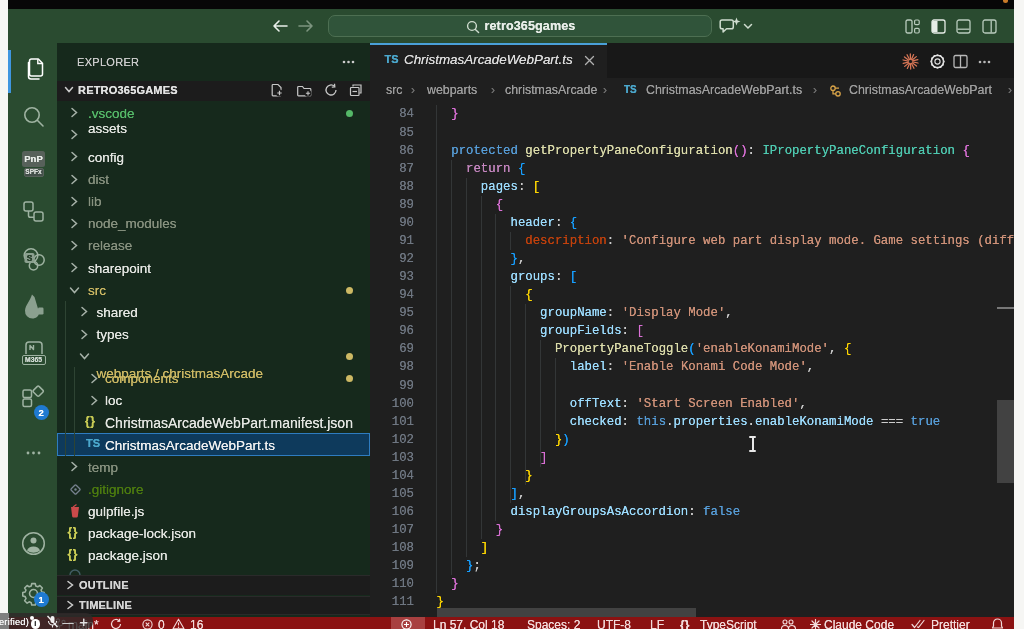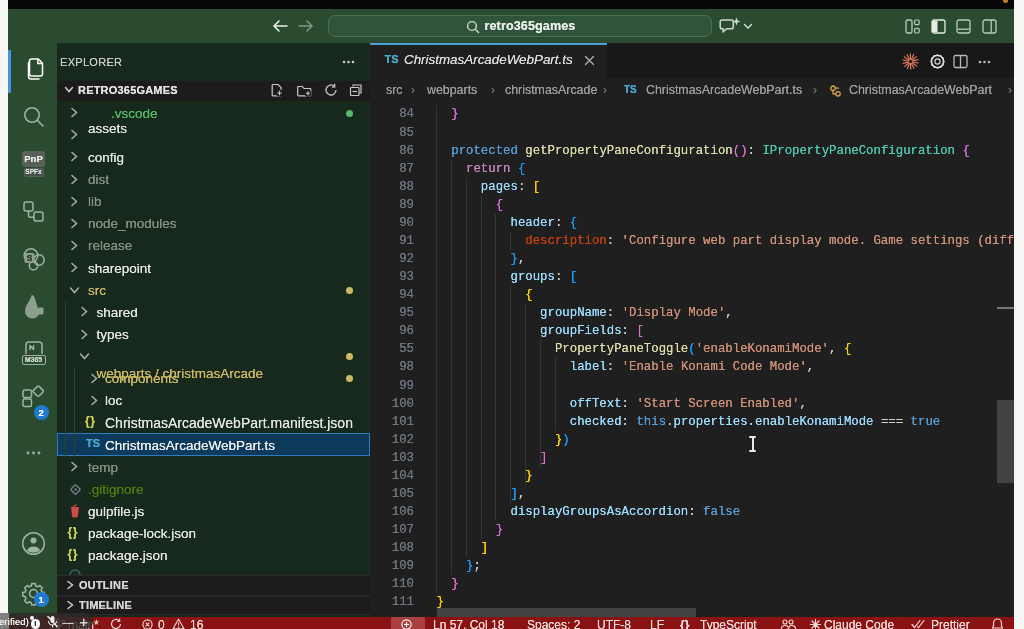--- a/index.html
+++ b/index.html
@@ -100,21 +100,21 @@
 <svg class="a" style="left:21px;top:531px" width="25" height="25" viewBox="0 0 25 25">
     <circle cx="12.5" cy="12.5" r="10.8" stroke="#9fb3a2" stroke-width="1.5" fill="none"></circle>
     <circle cx="12.5" cy="9.5" r="3" fill="#9fb3a2"></circle>
     <path d="M6 19.5 a6.8 5.5 0 0 1 13 0 a10.8 10.8 0 0 1 -13 0 z" fill="#9fb3a2"></path>
   </svg>
 <svg class="a" style="left:21px;top:581px" width="25" height="25" viewBox="0 0 24 24">
     <path fill="none" stroke="#9fb3a2" stroke-width="1.5" stroke-linejoin="round" d="M12 8.2 a3.8 3.8 0 1 0 0 7.6 a3.8 3.8 0 0 0 0 -7.6 z M10.3 2.5 h3.4 l0.5 2.3 1.9 0.8 2 -1.3 2.4 2.4 -1.3 2 0.8 1.9 2.3 0.5 v3.4 l-2.3 0.5 -0.8 1.9 1.3 2 -2.4 2.4 -2 -1.3 -1.9 0.8 -0.5 2.3 h-3.4 l-0.5 -2.3 -1.9 -0.8 -2 1.3 -2.4 -2.4 1.3 -2 -0.8 -1.9 -2.3 -0.5 v-3.4 l2.3 -0.5 0.8 -1.9 -1.3 -2 2.4 -2.4 2 1.3 1.9 -0.8 z"></path>
   </svg>
 <div class="a" style="left:33.5px;top:591.5px;width:15.5px;height:15.5px;background:#1f7ad1;border-radius:50%;"></div>
 <div class="a" style="left:33.5px;top:593.6px;font-size:9.5px;color:#fff;white-space:pre;font-weight:bold;width:15.5px;text-align:center;">1</div>
-<div class="a" style="left:60px;top:56px;font-size:11px;color:#cccccc;white-space:pre;letter-spacing:0.3px;text-align:center;">EXPLORER</div>
+<div class="a" style="left:77px;top:56px;font-size:11px;color:#cccccc;white-space:pre;letter-spacing:0.3px;text-align:center;">EXPLORER</div>
 <svg class="a" style="left:342px;top:60px" width="13" height="4" viewBox="0 0 13 4">
     <circle cx="2" cy="2" r="1.3" fill="#cccccc"></circle>
     <circle cx="6.5" cy="2" r="1.3" fill="#cccccc"></circle>
     <circle cx="11" cy="2" r="1.3" fill="#cccccc"></circle>
   </svg>
 <div class="a" style="left:57px;top:80.5px;width:313px;height:20px;background:#1c1c1c;"></div>
 <svg class="a" style="left:64px;top:86px" width="10" height="8" viewBox="0 0 10 8">
     <path d="M1.5 1.5 L5 5.5 L8.5 1.5" stroke="#cccccc" stroke-width="1.5" fill="none" stroke-linecap="round"></path>
   </svg>
 <div class="a" style="left:78px;top:84px;font-size:11px;color:#e2e2e2;white-space:pre;font-weight:bold;letter-spacing:0.2px;">RETRO365GAMES</div>
@@ -136,21 +136,21 @@
     <path d="M4 3.5 V2 h8 v8 h-1.6" stroke="#c8c8c8" stroke-width="1.2" fill="none"></path>
     <rect x="1.5" y="4.5" width="8.5" height="8" rx="0.8" stroke="#c8c8c8" stroke-width="1.2" fill="none"></rect>
     <path d="M3.5 8.5 h4.5" stroke="#c8c8c8" stroke-width="1.2"></path>
   </svg>
 <div class="a" style="left:57px;top:433.2px;width:313px;height:23.1px;background:#0e3a5c;border:1px solid #2e7cc0;"></div>
 <div class="a" style="left:64.5px;top:300.9px;width:1px;height:155px;background:#2e4433;"></div>
 <div class="a" style="left:73.5px;top:367.3px;width:1px;height:88.6px;background:#2e4433;"></div>
 <svg class="a" style="left:70px;top:107.2px" width="8" height="11" viewBox="0 0 8 11">
     <path d="M2 1.5 L6.5 5.5 L2 9.5" stroke="#a7b2a9" stroke-width="1.5" fill="none" stroke-linecap="round"></path>
   </svg>
-<div class="a" style="left:88px;top:105.5px;font-size:13.5px;color:#55b868;white-space:pre;margin-left:23px;">.vscode</div>
+<div class="a" style="left:88px;top:105.5px;font-size:13.5px;color:#55b868;white-space:pre;">.vscode</div>
 <div class="a" style="left:345.5px;top:109.5px;width:7px;height:7px;background:#55b868;border-radius:50%;"></div>
 <svg class="a" style="left:70px;top:129.3px" width="8" height="11" viewBox="0 0 8 11">
     <path d="M2 1.5 L6.5 5.5 L2 9.5" stroke="#a7b2a9" stroke-width="1.5" fill="none" stroke-linecap="round"></path>
   </svg>
 <div class="a" style="left:88px;top:121px;font-size:13.5px;color:#e4e6e2;white-space:pre;">assets</div>
 <svg class="a" style="left:70px;top:151.4px" width="8" height="11" viewBox="0 0 8 11">
     <path d="M2 1.5 L6.5 5.5 L2 9.5" stroke="#a7b2a9" stroke-width="1.5" fill="none" stroke-linecap="round"></path>
   </svg>
 <div class="a" style="left:88px;top:149.8px;font-size:13.5px;color:#e4e6e2;white-space:pre;">config</div>
 <svg class="a" style="left:70px;top:173.6px" width="8" height="11" viewBox="0 0 8 11">
@@ -319,21 +319,21 @@
 <div class="a mono" style="left:0px;top:150px;width:44px;text-align:right;font-size:12.35px;line-height:18.1px;color:#6e7681;">92</div>
 <div class="a mono" style="left:66.4px;top:150px;font-size:12.35px;line-height:18.1px;white-space:pre;">          <span style="color:#179fff;">}</span><span style="color:#cccccc;">,</span></div>
 <div class="a mono" style="left:0px;top:168px;width:44px;text-align:right;font-size:12.35px;line-height:18.1px;color:#6e7681;">93</div>
 <div class="a mono" style="left:66.4px;top:168px;font-size:12.35px;line-height:18.1px;white-space:pre;">          <span style="color:#9cdcfe;">groups</span><span style="color:#cccccc;">:</span> <span style="color:#179fff;">[</span></div>
 <div class="a mono" style="left:0px;top:186.1px;width:44px;text-align:right;font-size:12.35px;line-height:18.1px;color:#6e7681;">94</div>
 <div class="a mono" style="left:66.4px;top:186.1px;font-size:12.35px;line-height:18.1px;white-space:pre;">            <span style="color:#ffd700;">{</span></div>
 <div class="a mono" style="left:0px;top:204.2px;width:44px;text-align:right;font-size:12.35px;line-height:18.1px;color:#6e7681;">95</div>
 <div class="a mono" style="left:66.4px;top:204.2px;font-size:12.35px;line-height:18.1px;white-space:pre;">              <span style="color:#9cdcfe;">groupName</span><span style="color:#cccccc;">:</span> <span style="color:#ce9178;">'Display Mode'</span><span style="color:#cccccc;">,</span></div>
 <div class="a mono" style="left:0px;top:222.2px;width:44px;text-align:right;font-size:12.35px;line-height:18.1px;color:#6e7681;">96</div>
 <div class="a mono" style="left:66.4px;top:222.2px;font-size:12.35px;line-height:18.1px;white-space:pre;">              <span style="color:#9cdcfe;">groupFields</span><span style="color:#cccccc;">:</span> <span style="color:#da70d6;">[</span></div>
-<div class="a mono" style="left:0px;top:240.3px;width:44px;text-align:right;font-size:12.35px;line-height:18.1px;color:#6e7681;">55</div>
+<div class="a mono" style="left:0px;top:240.3px;width:44px;text-align:right;font-size:12.35px;line-height:18.1px;color:#6e7681;">69</div>
 <div class="a mono" style="left:66.4px;top:240.3px;font-size:12.35px;line-height:18.1px;white-space:pre;">                <span style="color:#dcdcaa;">PropertyPaneToggle</span><span style="color:#179fff;">(</span><span style="color:#ce9178;">'enableKonamiMode'</span><span style="color:#cccccc;">,</span> <span style="color:#ffd700;">{</span></div>
 <div class="a mono" style="left:0px;top:258.4px;width:44px;text-align:right;font-size:12.35px;line-height:18.1px;color:#6e7681;">98</div>
 <div class="a mono" style="left:66.4px;top:258.4px;font-size:12.35px;line-height:18.1px;white-space:pre;">                  <span style="color:#9cdcfe;">label</span><span style="color:#cccccc;">:</span> <span style="color:#ce9178;">'Enable Konami Code Mode'</span><span style="color:#cccccc;">,</span></div>
 <div class="a mono" style="left:0px;top:276.5px;width:44px;text-align:right;font-size:12.35px;line-height:18.1px;color:#6e7681;">99</div>
 <div class="a mono" style="left:0px;top:294.5px;width:44px;text-align:right;font-size:12.35px;line-height:18.1px;color:#6e7681;">100</div>
 <div class="a mono" style="left:66.4px;top:294.5px;font-size:12.35px;line-height:18.1px;white-space:pre;">                  <span style="color:#9cdcfe;">offText</span><span style="color:#cccccc;">:</span> <span style="color:#ce9178;">'Start Screen Enabled'</span><span style="color:#cccccc;">,</span></div>
 <div class="a mono" style="left:0px;top:312.6px;width:44px;text-align:right;font-size:12.35px;line-height:18.1px;color:#6e7681;">101</div>
 <div class="a mono" style="left:66.4px;top:312.6px;font-size:12.35px;line-height:18.1px;white-space:pre;">                  <span style="color:#9cdcfe;">checked</span><span style="color:#cccccc;">:</span> <span style="color:#569cd6;">this</span><span style="color:#cccccc;">.</span><span style="color:#9cdcfe;">properties</span><span style="color:#cccccc;">.</span><span style="color:#9cdcfe;">enableKonamiMode</span> <span style="color:#cccccc;">===</span> <span style="color:#569cd6;">true</span></div>
 <div class="a mono" style="left:0px;top:330.7px;width:44px;text-align:right;font-size:12.35px;line-height:18.1px;color:#6e7681;">102</div>
 <div class="a mono" style="left:66.4px;top:330.7px;font-size:12.35px;line-height:18.1px;white-space:pre;">                <span style="color:#ffd700;">}</span><span style="color:#179fff;">)</span></div>

